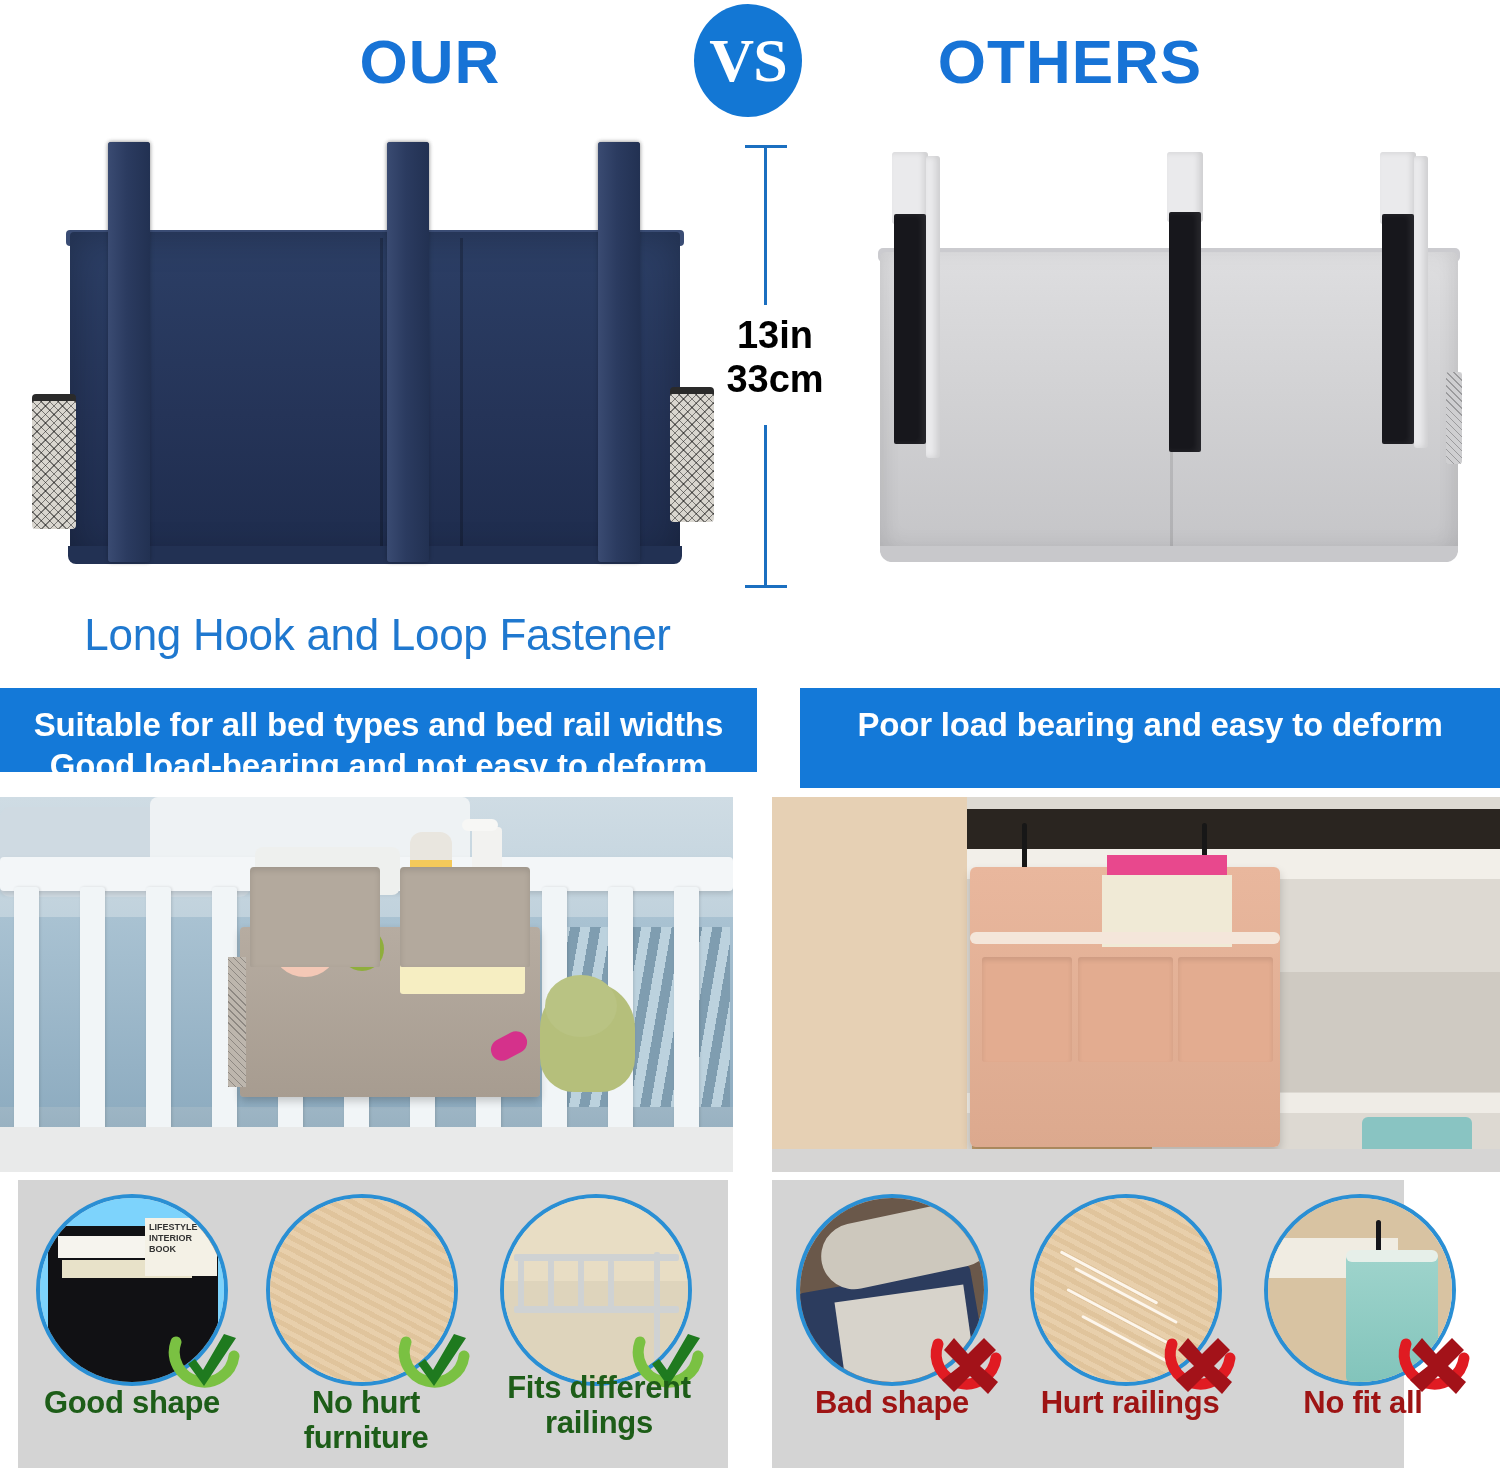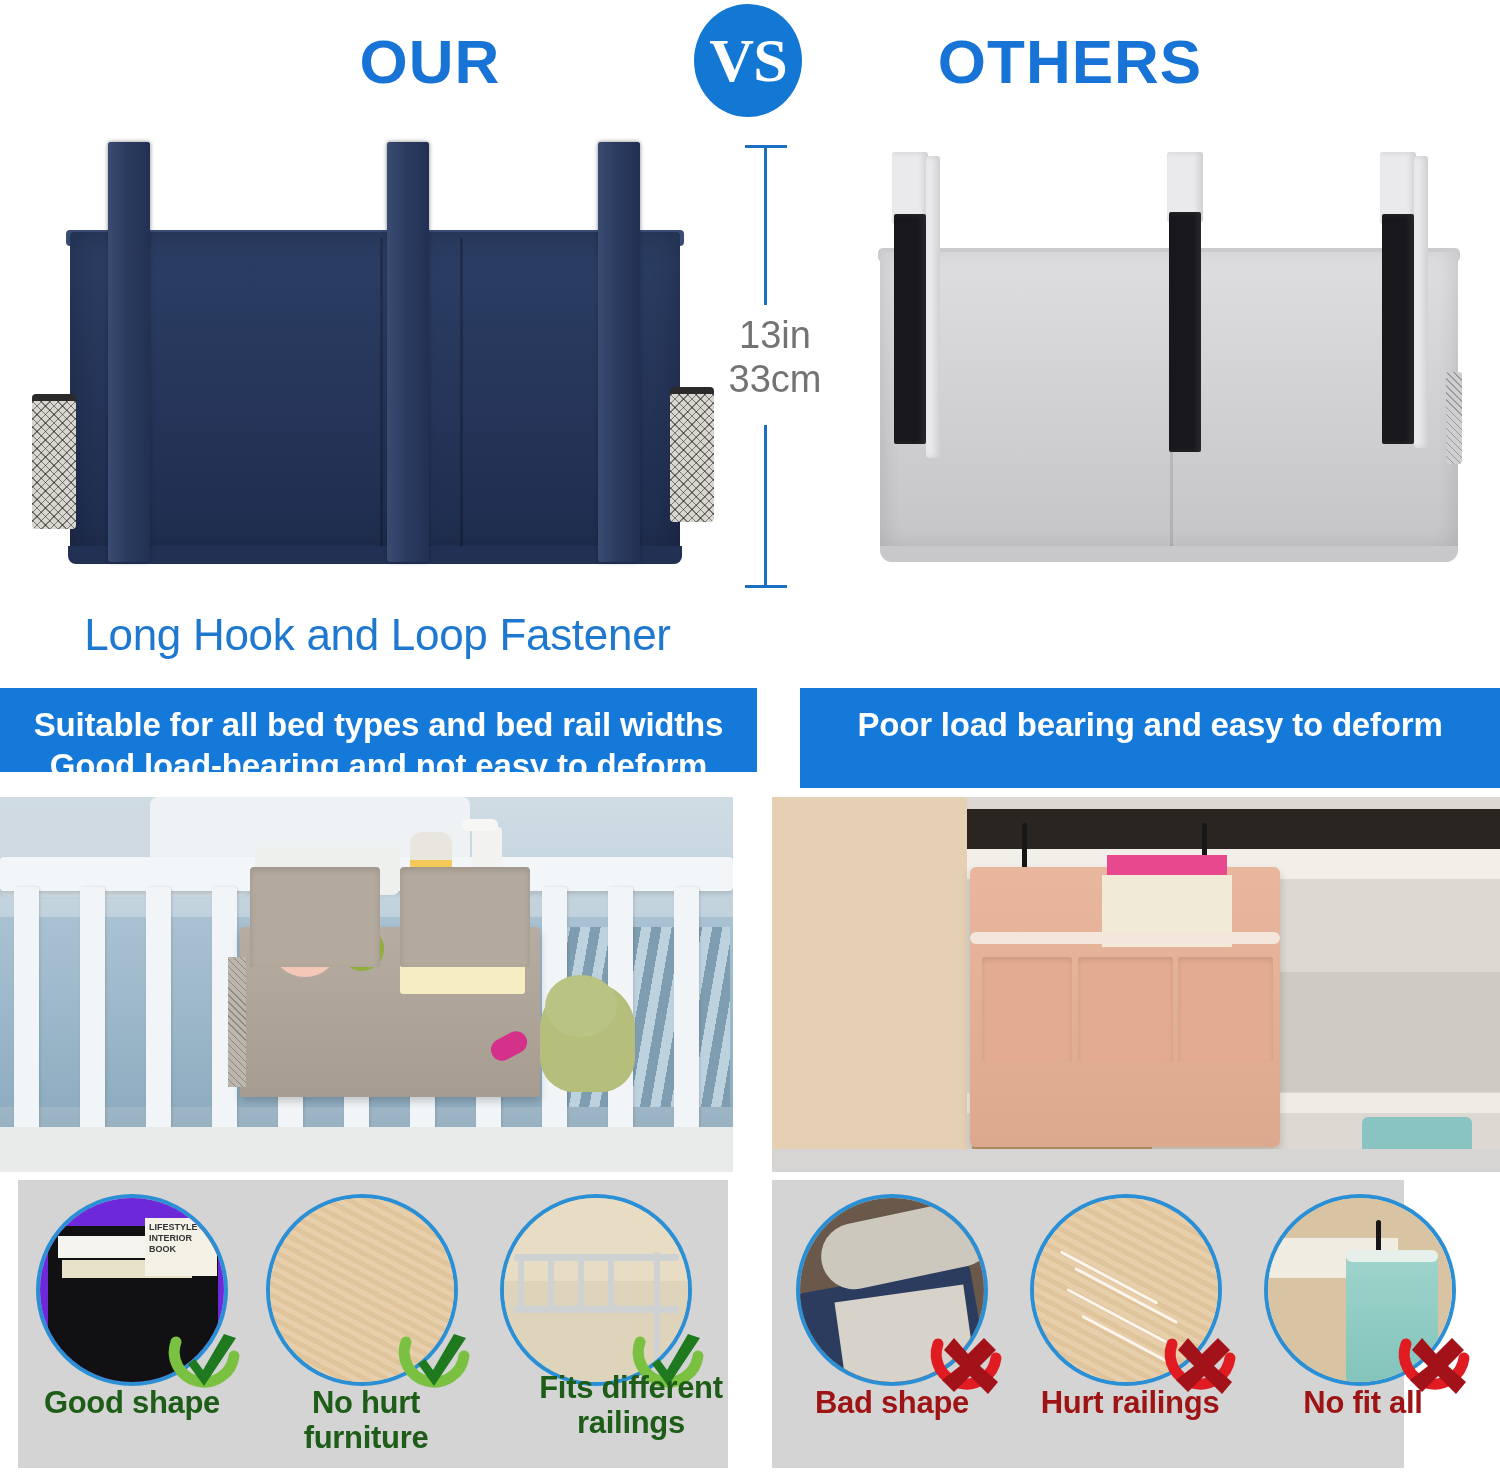--- a/index.html
+++ b/index.html
@@ -90,21 +90,21 @@
     background:repeating-linear-gradient(45deg,rgba(0,0,0,.25) 0 1px,transparent 1px 5px),#cfcfd1;
     border-radius:3px;
   }
 
   
   .dim{position:absolute;left:700px;top:145px;width:150px;height:445px;}
   .dim-line{position:absolute;left:64px;width:3px;background:#1b6fc0;}
   .dim-cap{position:absolute;height:3px;width:42px;background:#1b6fc0;left:45px;}
   .dim-text{
     position:absolute;left:0;top:168px;width:150px;text-align:center;
-    color:#737373;font-size:38px;font-weight:normal;line-height:44px;
+    color:#000000;font-size:38px;font-weight:bold;line-height:44px;
   }
 
   
   .fast-left{
     position:absolute;left:0;top:606px;width:755px;text-align:center;
     font-size:44px;color:#1f78cf;line-height:58px;letter-spacing:-0.3px;
   }
   .fast-right{
     position:absolute;left:790px;top:606px;width:710px;text-align:center;
     font-size:44px;color:#1f78cf;line-height:58px;letter-spacing:-0.3px;
@@ -183,21 +183,21 @@
 
   .circ{position:absolute;top:14px;width:192px;height:192px;border-radius:50%;
     border:4px solid #2a8fd4;overflow:hidden;box-sizing:border-box;}
   .badge{position:absolute;top:150px;width:80px;height:74px;}
   .cap-good{position:absolute;top:205px;text-align:center;color:#1d5d18;
     font-size:31px;font-weight:bold;line-height:35px;letter-spacing:-0.3px;}
   .cap-bad{position:absolute;top:205px;text-align:center;color:#9e1414;
     font-size:31px;font-weight:bold;line-height:35px;letter-spacing:-0.3px;}
 
   
-  .sc-black{position:absolute;inset:0;background:#6d28d9;}
+  .sc-black{position:absolute;inset:0;background:#7dd3fc;}
   .sc-black:before{content:"";position:absolute;left:8px;top:28px;width:170px;height:160px;background:#111114;border-radius:4px;}
   .sc-book{position:absolute;left:105px;top:20px;width:72px;height:58px;background:#f4f1e6;
      font-size:9px;color:#333;padding:4px;box-sizing:border-box;line-height:11px;font-weight:bold;}
   .sc-papers{position:absolute;left:18px;top:38px;width:120px;height:22px;background:#f6f4ee;}
   .sc-papers2{position:absolute;left:22px;top:62px;width:130px;height:18px;background:#e8e2c9;}
   .sc-wood{position:absolute;inset:0;
      background:repeating-linear-gradient(28deg,#e8cfab 0 5px,#e0c49c 5px 10px);}
   .sc-scratch{position:absolute;height:3px;background:#fdf6ec;border-radius:2px;transform:rotate(28deg);}
   .sc-rail{position:absolute;inset:0;background:linear-gradient(180deg,#e8ddc4 0 45%,#ded4bc 45% 100%);}
   .sc-railbar{position:absolute;background:#cfd2d3;border-radius:2px;}
@@ -372,21 +372,21 @@
         <div class="sc-railbar" style="left:44px;top:60px;width:6px;height:52px;"></div>
         <div class="sc-railbar" style="left:74px;top:60px;width:6px;height:52px;"></div>
         <div class="sc-railbar" style="left:104px;top:62px;width:6px;height:50px;"></div>
         <div class="sc-railbar" style="left:150px;top:54px;width:6px;height:110px;"></div>
       </div>
     </div>
     <svg class="badge" style="left:612px;" viewBox="0 0 80 74">
       <path d="M10 12 A30 30 0 1 0 68 26" stroke="#7ac142" stroke-width="11" fill="none" stroke-linecap="round"></path>
       <path d="M22 34 L38 56 L70 8 L58 4 L37 40 L29 29 Z" fill="#1f7a1f"></path>
     </svg>
-    <div class="cap-good" style="left:492px;width:242px;top:190px;">Fits different railings</div>
+    <div class="cap-good" style="left:460px;width:242px;top:190px;">Fits different railings</div>
   </div>
 
   <div class="botpanel bot-right">
 
     <div class="circ" style="left:24px;">
       <div class="sc-dark">
         <div class="sc-navy"></div>
         <div class="sc-white"></div>
         <div class="sc-roll"></div>
       </div>

